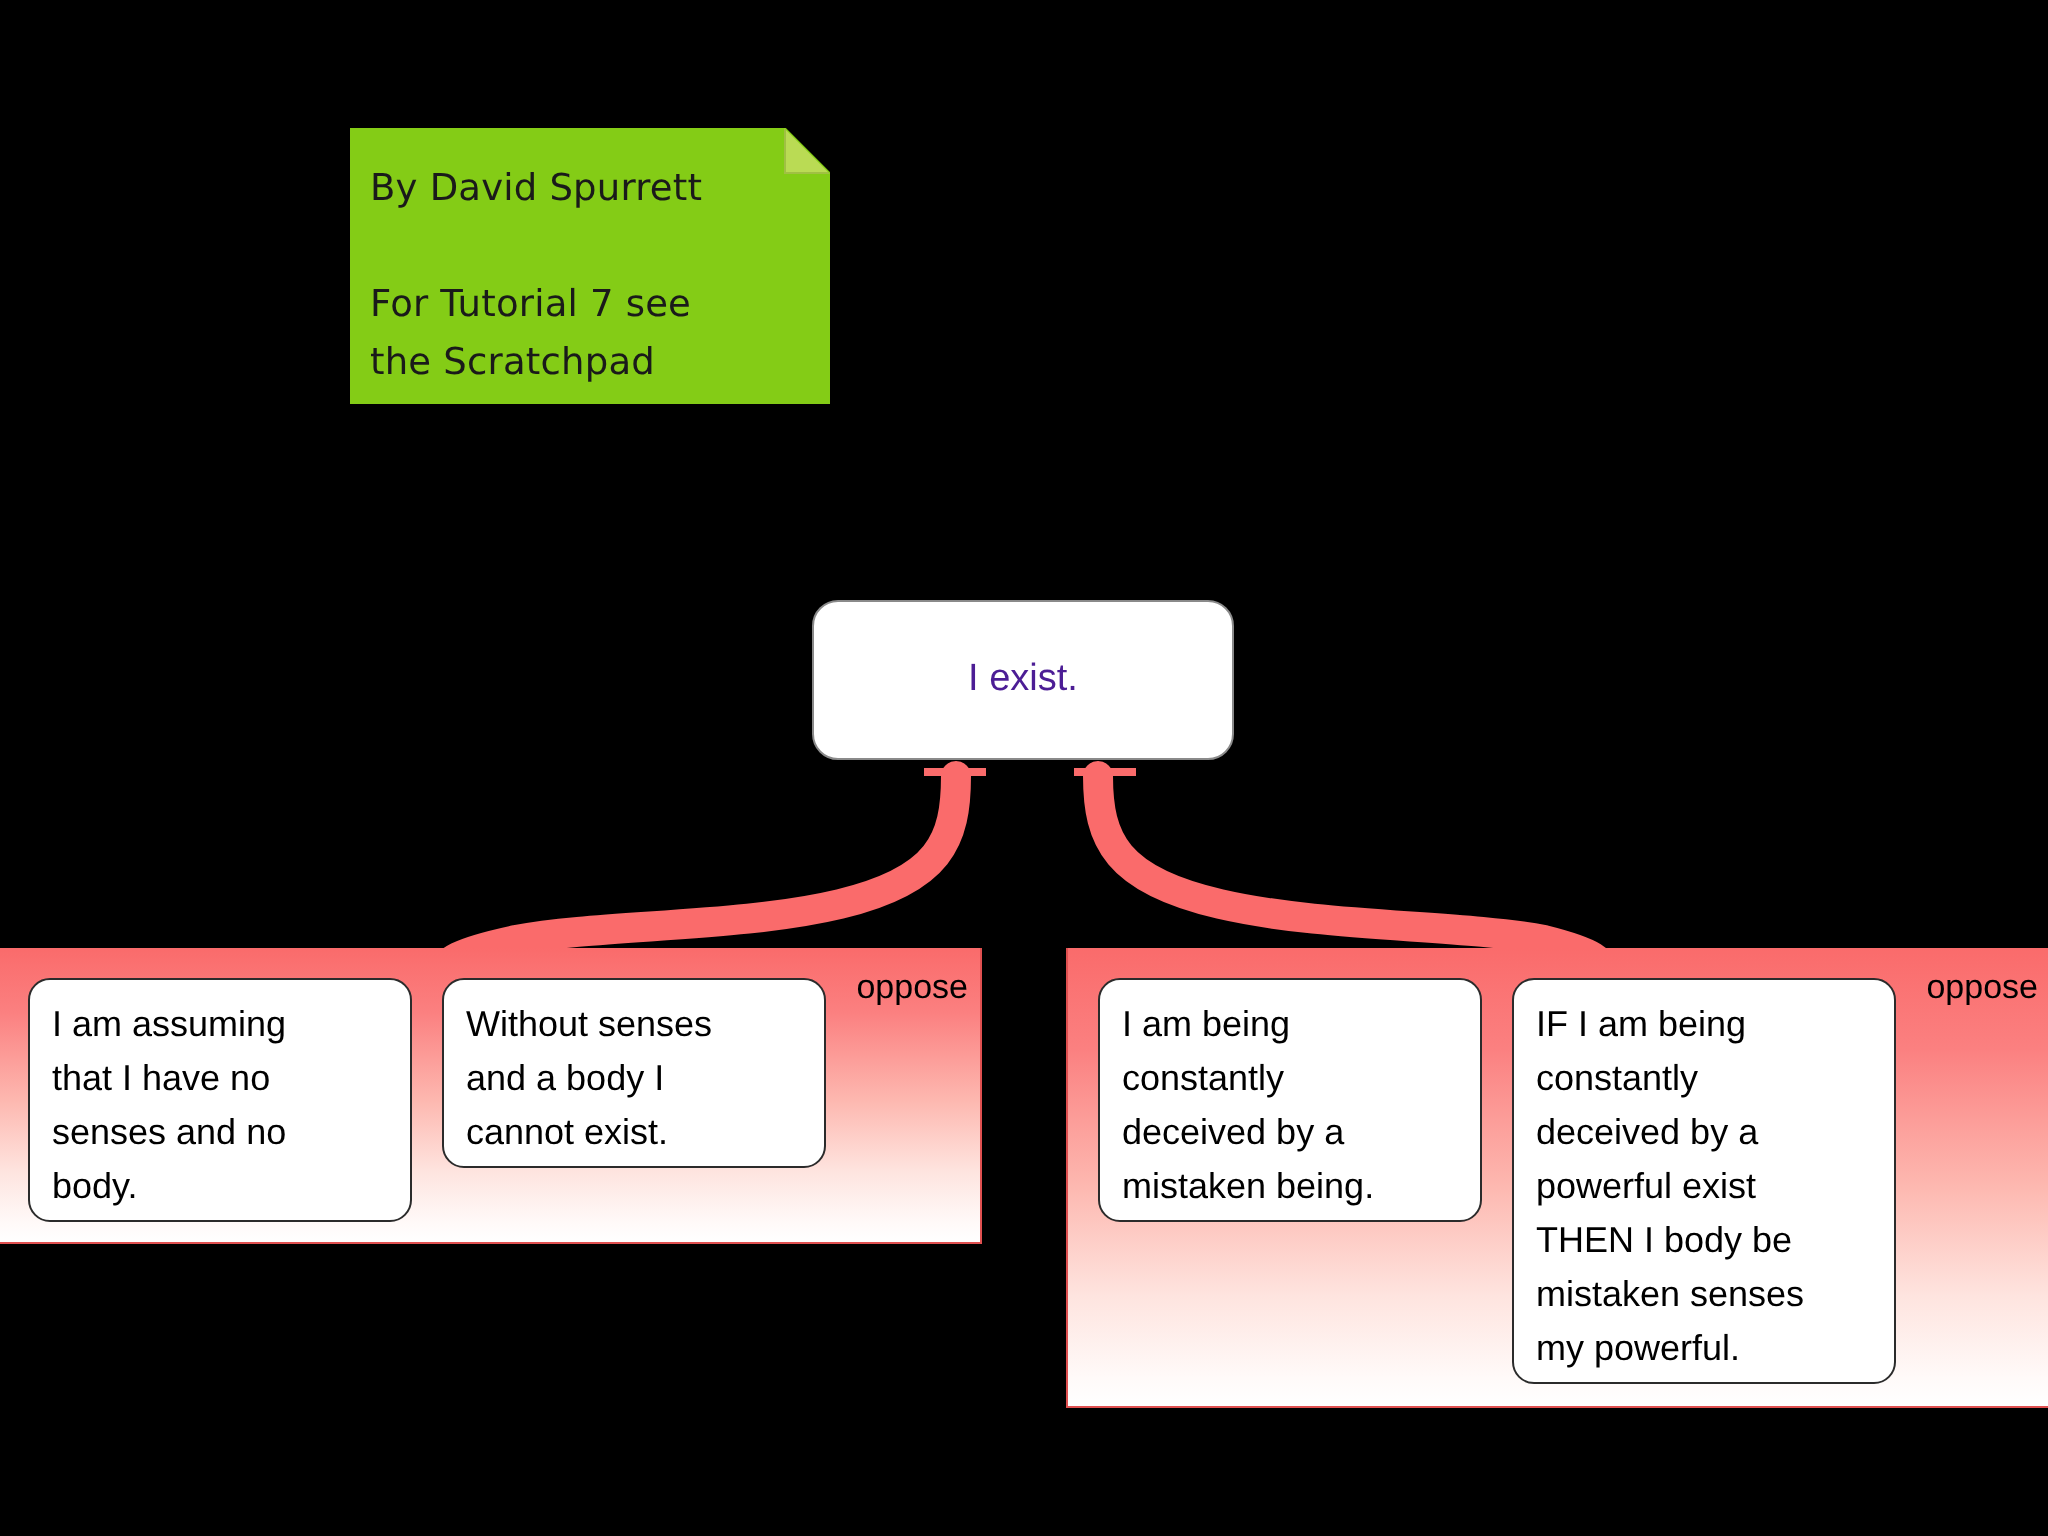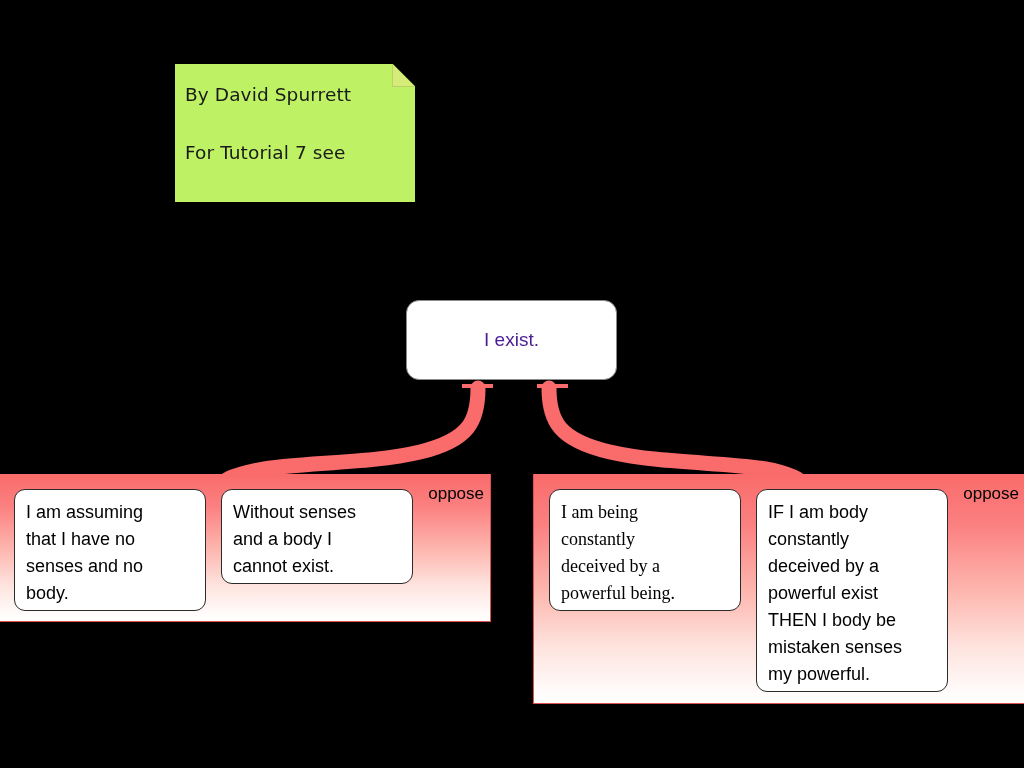--- a/index.html
+++ b/index.html
@@ -23,21 +23,21 @@
     background: #000000;
   }
 
   
   #sticky-note {
     position: absolute;
     left: 175px;
     top: 64px;
     width: 240px;
     height: 138px;
-    background: #bef264;
+    background: #84cc16;
     color: #1a1a1a;
     box-sizing: border-box;
     padding: 16px 14px 10px 10px;
     
     clip-path: polygon(0 0, calc(100% - 22px) 0, 100% 22px, 100% 100%, 0 100%);
   }
   #sticky-note .fold {
     position: absolute;
     right: 0;
     top: 0;
@@ -134,36 +134,37 @@
     padding: 9px 10px 8px 11px;
     font-size: 18px;
     line-height: 27px;
     color: #000000;
   }
 
   
   #reason-l1 { left: 15px; top: 15px; width: 192px; height: 122px; }
   #reason-l2 { left: 222px; top: 15px; width: 192px; height: 95px; }
   
-  #reason-r1 { left: 15px; top: 15px; width: 192px; height: 122px; font-family: Liberation Serif, serif; }
+  #reason-r1 { left: 15px; top: 15px; width: 192px; height: 122px; }
   #reason-r2 { left: 222px; top: 15px; width: 192px; height: 203px; }
 
   .rb-line { white-space: pre; }
 </style>
 </head>
 <body>
 
 <div id="canvas">
 
   <div id="sticky-note">
     <div class="fold"></div>
     <div class="fold-edge"></div>
     <div class="note-line">By David Spurrett</div>
     <div class="note-gap"></div>
     <div class="note-line">For Tutorial 7 see</div>
+    <div class="note-line">the Scratchpad</div>
   </div>
 
   <svg id="connectors" viewBox="0 0 1024 768">
 
     <rect x="462" y="384" width="31" height="4" fill="#FA6B6B"></rect>
 
     <rect x="537" y="384" width="31" height="4" fill="#FA6B6B"></rect>
 
     <path d="M 478 388 C 478 420 470 440 420 452 C 370 464 300 462 258 470 C 230 476 222 480 218 490" stroke="#FA6B6B" stroke-width="15" fill="none" stroke-linecap="round"></path>
     <path d="M 215 478 L 215 500" stroke="#FA6B6B" stroke-width="30" fill="none"></path>
@@ -193,25 +194,25 @@
     </div>
   </div>
 
   <div id="arg-group-right" class="arg-group">
     <div class="oppose-label">oppose</div>
 
     <div id="reason-r1" class="reason-box">
       <div class="rb-line">I am being</div>
       <div class="rb-line">constantly</div>
       <div class="rb-line">deceived by a</div>
-      <div class="rb-line">powerful being.</div>
+      <div class="rb-line">mistaken being.</div>
     </div>
 
     <div id="reason-r2" class="reason-box">
-      <div class="rb-line">IF I am body</div>
+      <div class="rb-line">IF I am being</div>
       <div class="rb-line">constantly</div>
       <div class="rb-line">deceived by a</div>
       <div class="rb-line">powerful exist</div>
       <div class="rb-line">THEN I body be</div>
       <div class="rb-line">mistaken senses</div>
       <div class="rb-line">my powerful.</div>
     </div>
   </div>
 
 </div>

